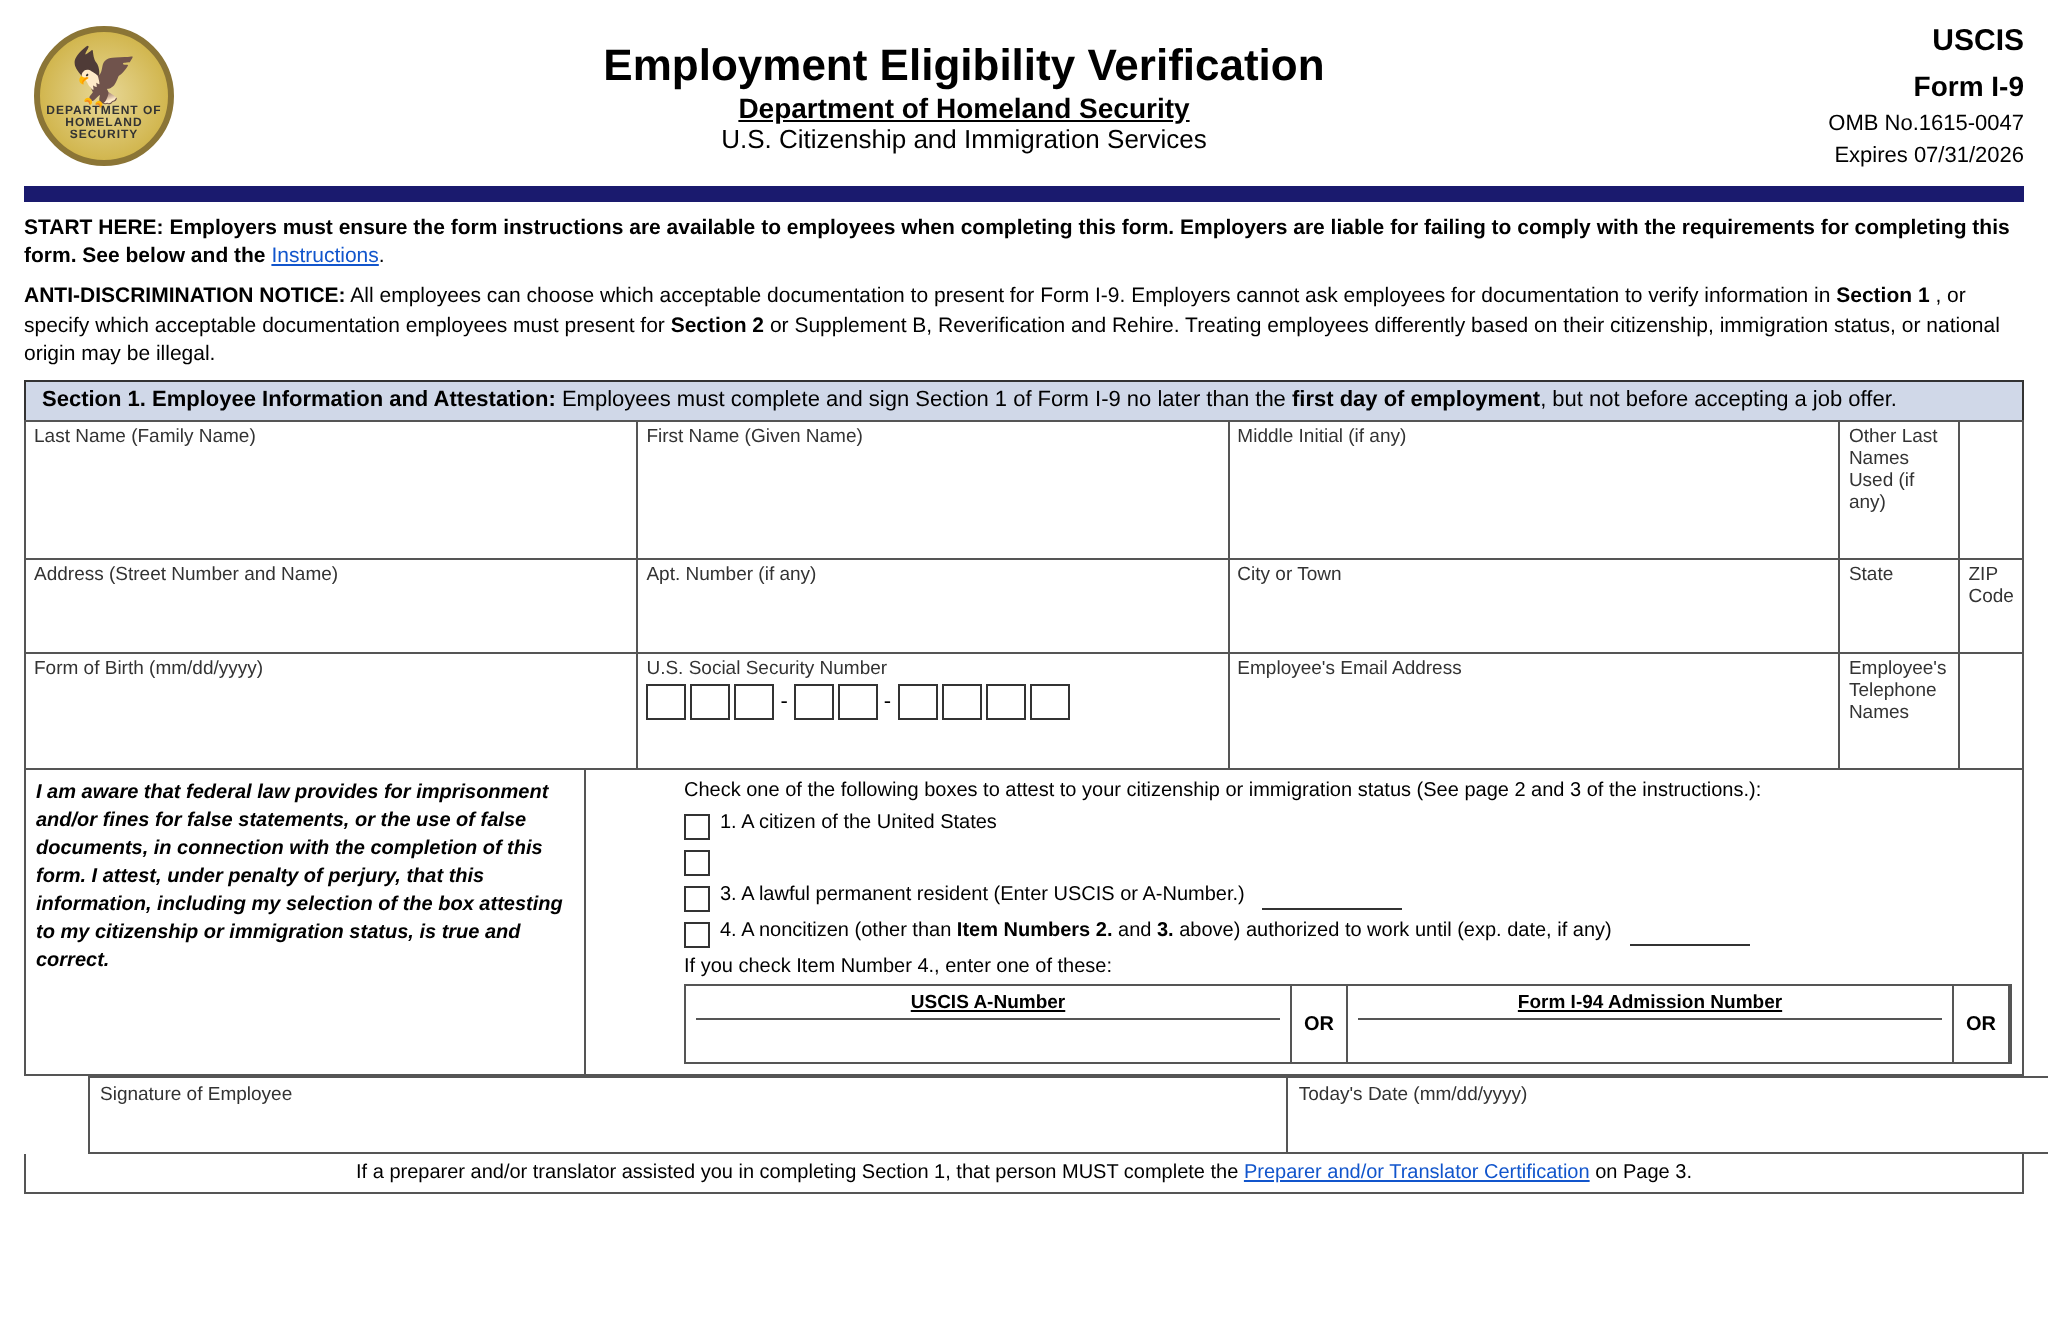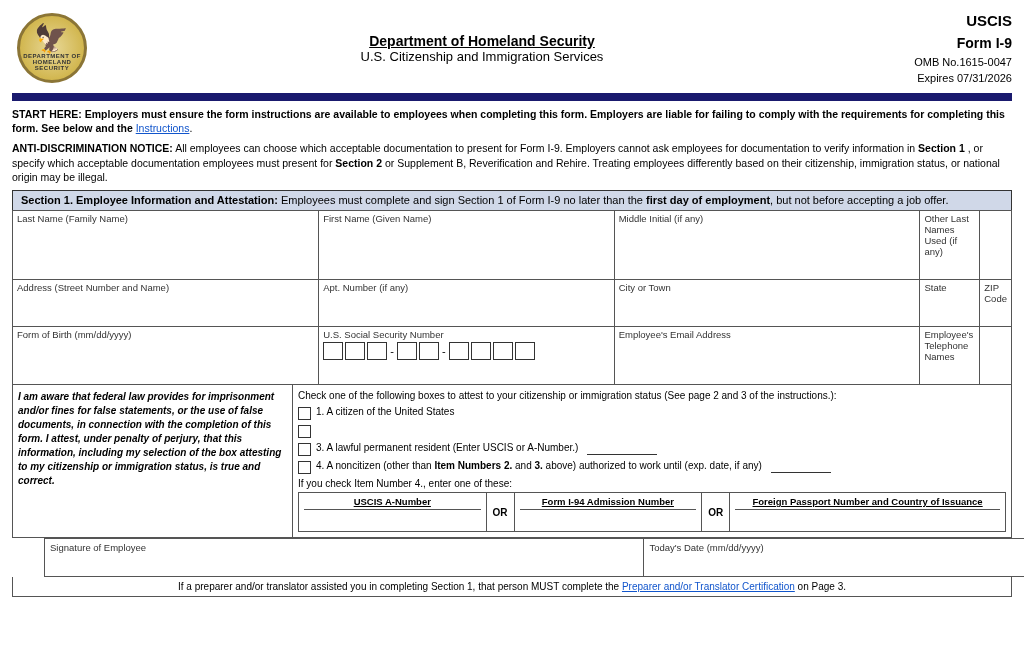--- a/index.html
+++ b/index.html
@@ -214,20 +214,21 @@
   <div class="header">
     <div class="header-logo">
       <div class="logo-circle">
         <div>
           <div class="logo-eagle">🦅</div>
           <div class="logo-text-top">DEPARTMENT OF<br>HOMELAND<br>SECURITY</div>
         </div>
       </div>
     </div>
     <div class="header-center">
+      <h1>Employment Eligibility Verification</h1>
       <h2>Department of Homeland Security</h2>
       <p>U.S. Citizenship and Immigration Services</p>
     </div>
     <div class="header-right">
       <div class="form-title">USCIS</div>
       <div style="font-size:14px;font-weight:bold;">Form I-9</div>
       <div>OMB No.1615-0047</div>
       <div>Expires 07/31/2026</div>
     </div>
   </div>
@@ -323,21 +324,21 @@
         <div class="field-input"></div>
       </td>
       <td style="width:28%">
         <span class="field-label">Employee's Telephone Names</span>
         <div class="field-input"></div>
       </td>
     </tr>
   </tbody>
     </table>
 
-  <div style="display:flex; border:1px solid #555; border-top:none;">
+  <div style="display:flex; border:1px solid #555; border-top:none;gap:44px;">
 
     <div class="attest-left">
       <span>I am aware that federal law provides for imprisonment and/or fines for false statements, or the use of false documents, in connection with the completion of this form.  I attest, under penalty of perjury, that this information, including my selection of the box attesting to my citizenship or immigration status, is true and correct.</span>
     </div>
 
     <div class="attest-right">
       <div style="margin-bottom:5px;font-size:10px;">Check one of the following boxes to attest to your citizenship or immigration status (See page 2 and 3 of the instructions.):</div>
 
       <div class="checkbox-row">
         <div class="checkbox-box"></div>
@@ -364,24 +365,20 @@
         <div class="num4-cell" style="flex:1; border-right:1px solid #555;">
           <div class="cell-label">USCIS A-Number</div>
           <div class="cell-value"></div>
         </div>
         <div style="display:flex;align-items:center;padding:0 6px;font-weight:bold;font-size:10px;border-right:1px solid #555;">OR</div>
         <div class="num4-cell" style="flex:1; border-right:1px solid #555;">
           <div class="cell-label">Form I-94 Admission Number</div>
           <div class="cell-value"></div>
         </div>
         <div style="display:flex;align-items:center;padding:0 6px;font-weight:bold;font-size:10px;border-right:1px solid #555;">OR</div>
-        <div class="num4-cell" style="flex:1.5;">
-          <div class="cell-label">Foreign Passport Number and Country of Issuance</div>
-          <div class="cell-value"></div>
-        </div>
       </div>
     </div>
   </div>
 
   <table class="form-table" style="border-top:none;margin-left:32px;">
     <tbody>
         <tr class="sig-row">
       <td style="width:60%;">
         <span class="field-label">Signature of Employee</span>
         <div class="field-input"></div>

